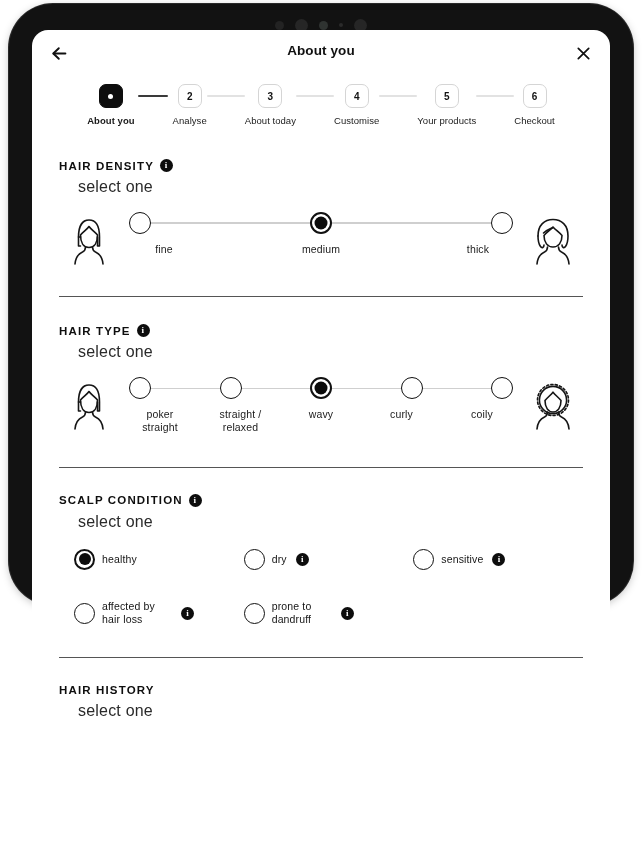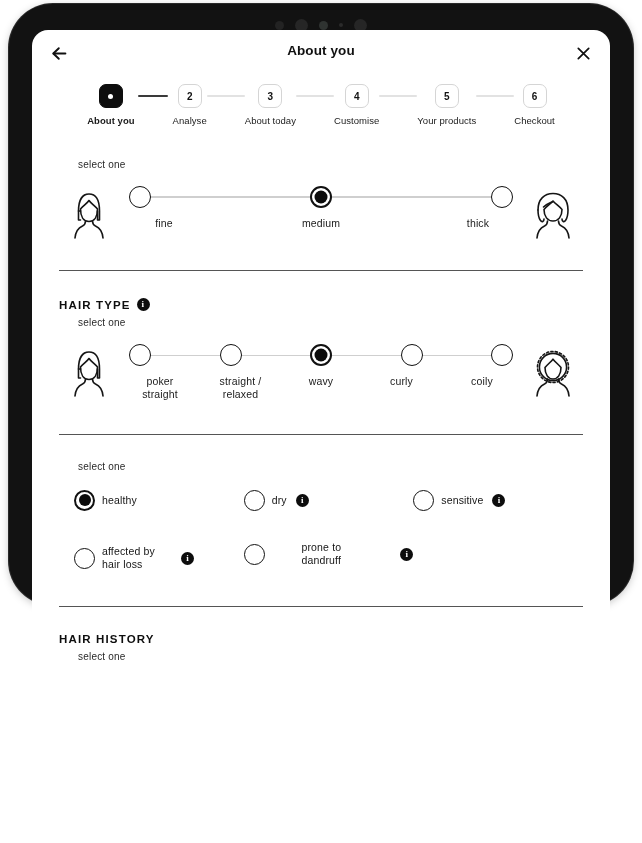--- a/index.html
+++ b/index.html
@@ -94,21 +94,21 @@
 
   
   .content{padding:0 0 0 0;}
   .section{padding:0 27px;}
   .sec-title{
     display:flex;align-items:center;gap:6px;
     font-size:11.5px;font-weight:bold;letter-spacing:1.15px;
     color:#0e0e0e;
   }
   .sec-sub{
-    font-size:10px;color:#2a2a2a;margin-top:6px;margin-left:19px;
+    font-size:16px;color:#2a2a2a;margin-top:6px;margin-left:19px;
     letter-spacing:.2px;
   }
 
   .info-ic{
     width:13px;height:13px;border-radius:50%;
     background:#0d0d0d;color:#fff;
     display:inline-flex;align-items:center;justify-content:center;
     font-size:9px;font-weight:bold;font-family:"Liberation Serif",serif;
     line-height:1;cursor:pointer;flex:0 0 auto;
   }
@@ -266,20 +266,24 @@
       <div class="step">
         <div class="step-box">6</div>
         <div class="step-label">Checkout</div>
       </div>
 
     </div>
 
     <div class="content">
 
       <div class="section" style="margin-top:33px;">
+        <div class="sec-title">
+          <span>HAIR DENSITY</span>
+          <span class="info-ic"></span>
+        </div>
         <div class="sec-sub">select one</div>
 
         <div class="slider-row">
           <div class="face">
             <svg width="44" height="52" viewBox="0 0 44 52">
               <g fill="none" stroke="#151515" stroke-width="1.6" stroke-linecap="round" stroke-linejoin="round">
                 <path d="M11.5 21 C11.5 9.5 15.8 4 22 4 C28.2 4 32.5 9.5 32.5 21 L32.5 30 L30.5 30 L30.5 21"></path>
                 <path d="M13.5 21 L11.5 21 L11.5 30 L13.5 30"></path>
                 <path d="M13.5 19 C13.5 26.5 16.5 31.5 22 31.5 C27.5 31.5 30.5 26.5 30.5 19 C27.5 15.5 24 13.5 22 10.5 C20 13.5 16.5 15.5 13.5 19 Z"></path>
                 <path d="M18.5 31 C18.5 33.5 17.5 35 15.5 36 C11 38 8.5 42.5 8 48"></path>
@@ -371,20 +375,24 @@
                 <path d="M29.5 31 C29.5 33.5 30.5 35 32.5 36 C37 38 39.5 42.5 40 48"></path>
               </g>
             </svg>
           </div>
         </div>
       </div>
 
       <div class="divider" style="margin-top:32px;"></div>
 
       <div class="section" style="margin-top:26px;">
+        <div class="sec-title">
+          <span>SCALP CONDITION</span>
+          <span class="info-ic"></span>
+        </div>
         <div class="sec-sub">select one</div>
 
         <div class="opt-grid">
 
           <div class="opt">
             <span class="radio sel"></span>
             <span class="opt-label">healthy</span>
           </div>
 
           <div class="opt">
@@ -399,21 +407,21 @@
             <span class="info-ic"></span>
           </div>
 
 
           <div class="opt" style="margin-bottom:0;">
             <span class="radio"></span>
             <span class="opt-label" style="max-width:70px;">affected by hair loss</span>
             <span class="info-ic"></span>
           </div>
 
-          <div class="opt" style="margin-bottom:8px;justify-content:space-between;">
+          <div class="opt" style="margin-bottom:0;">
             <span class="radio"></span>
             <span class="opt-label" style="max-width:60px;">prone to dandruff</span>
             <span class="info-ic"></span>
           </div>
 
         </div>
       </div>
 
       <div class="divider" style="margin-top:30px;"></div>
 

